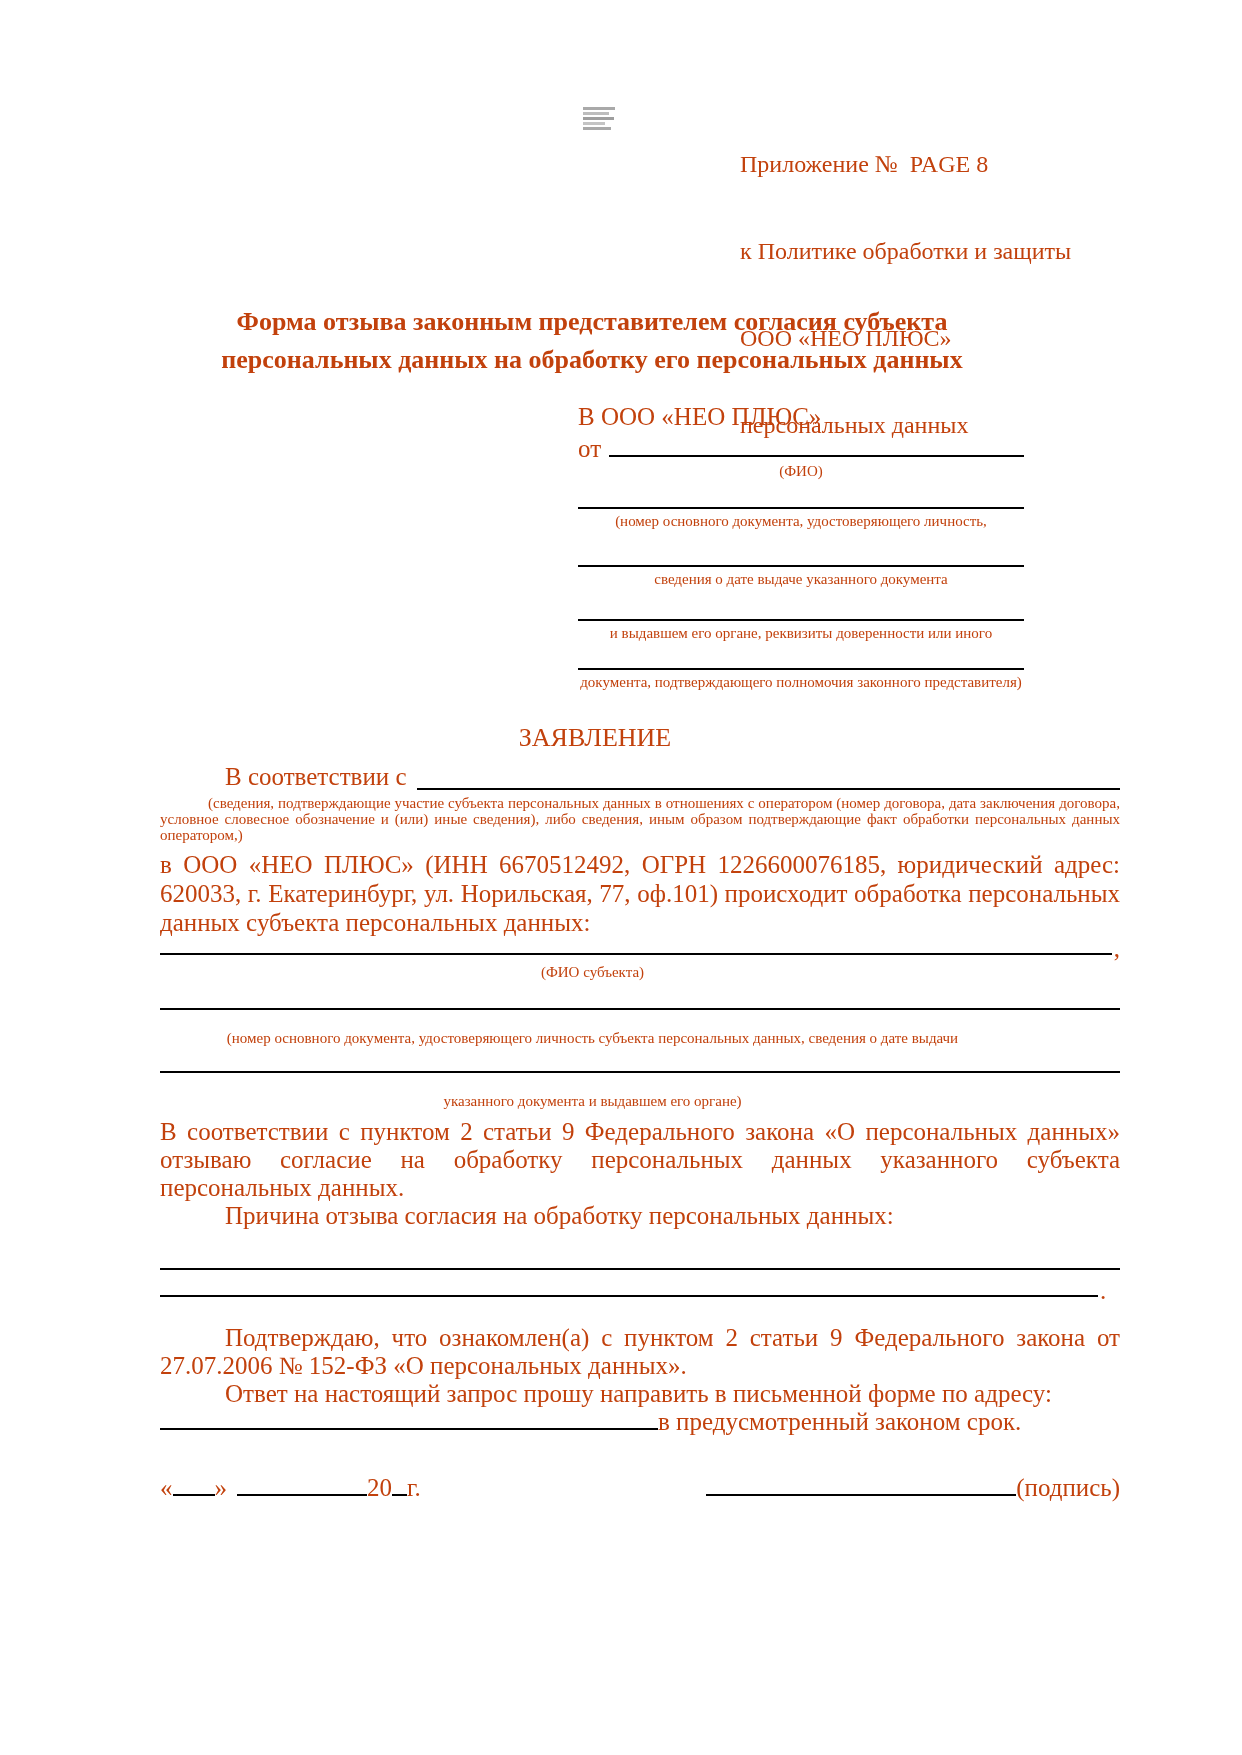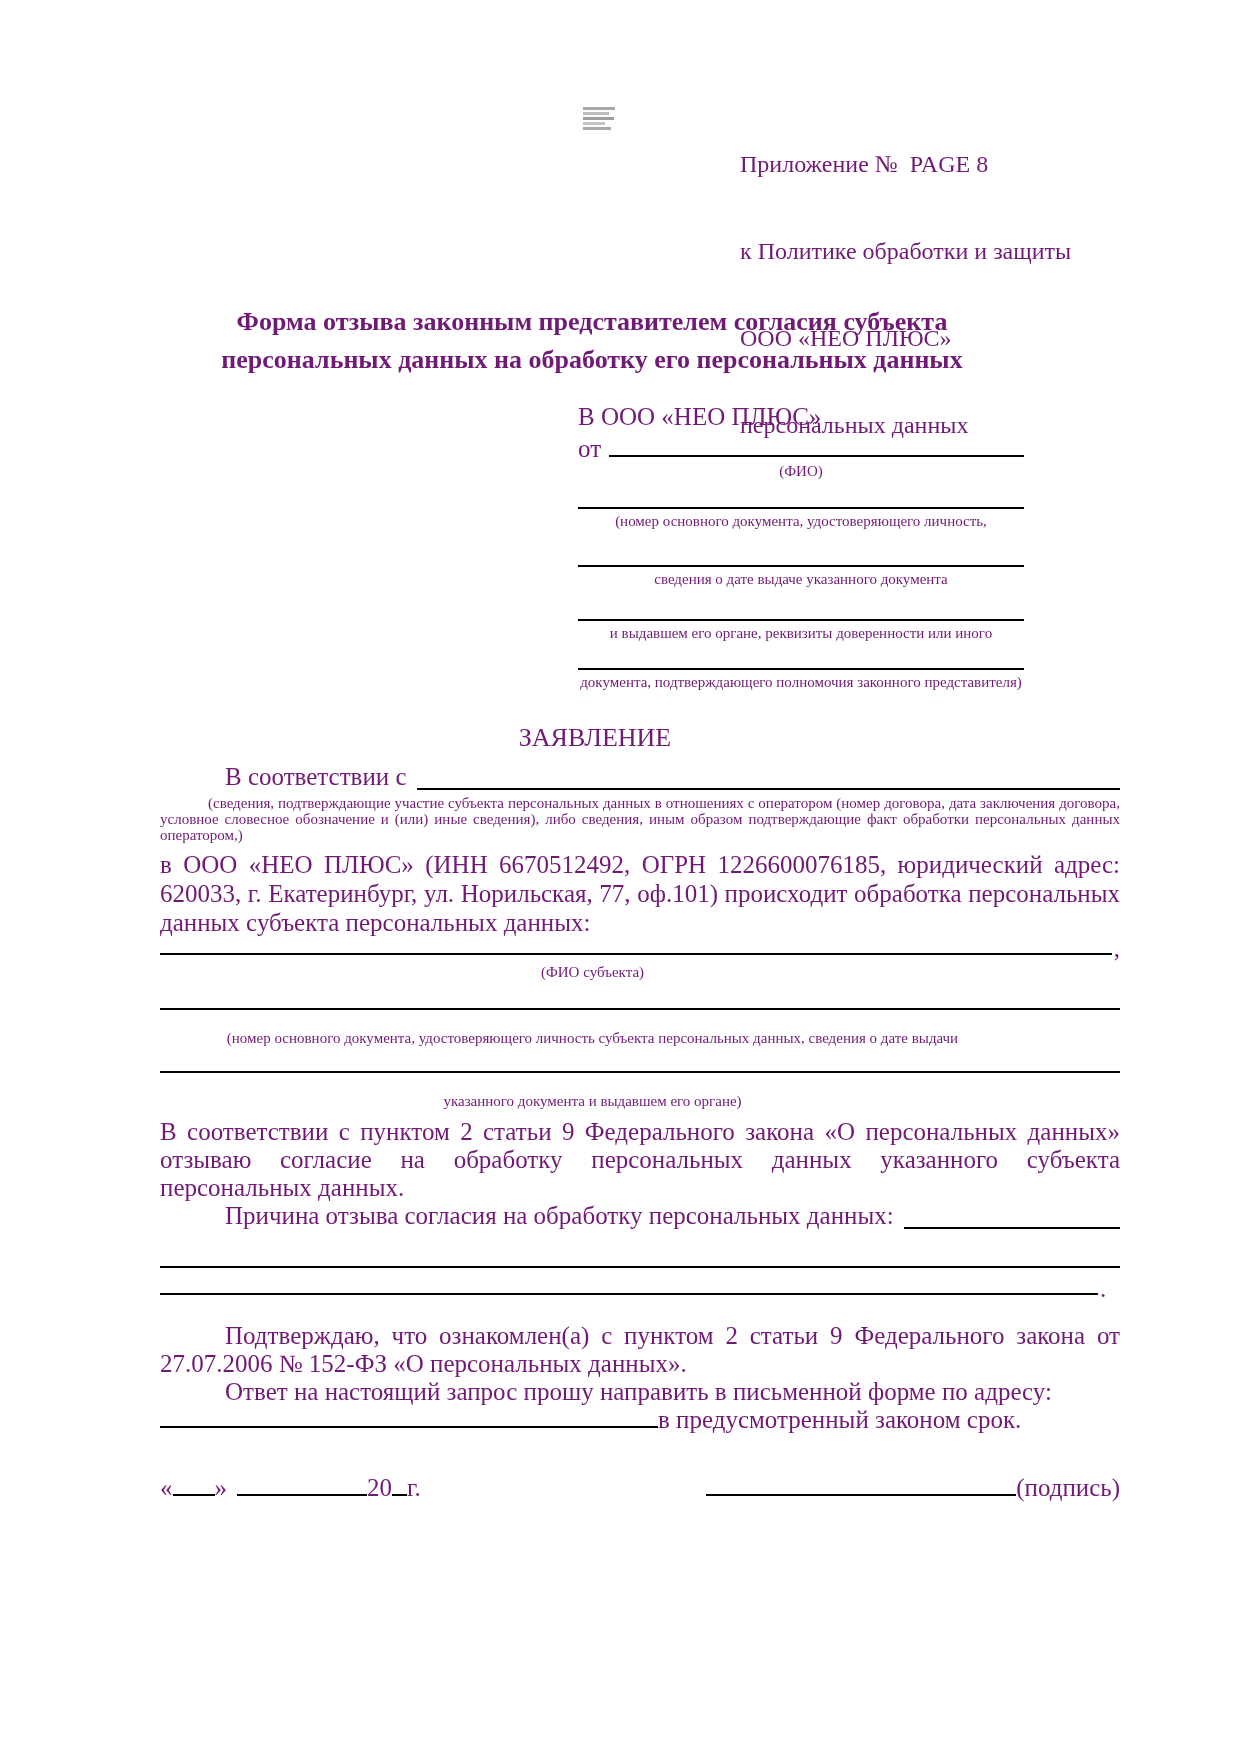--- a/index.html
+++ b/index.html
@@ -1,18 +1,18 @@
 <!DOCTYPE html>
 <html lang="ru"><head>
 <meta charset="utf-8">
 <style>
   html,body { margin:0; padding:0; background:#ffffff; }
   .page {
     position:relative; width:1242px; height:1755px;
-    background:#ffffff; color:#701a75;
+    background:#ffffff; color:#c2410c;
     font-family:"Liberation Serif", serif;
     overflow:hidden;
   }
 
   
   .doc-icon { position:absolute; left:583px; top:107px; width:32px; }
   .doc-icon .bar { height:3px; margin-bottom:2px; background:#a9a9a9; }
   .doc-icon .bar:nth-child(2){ width:26px; background:#bdbdbd; }
   .doc-icon .bar:nth-child(3){ width:31px; background:#9e9e9e; }
   .doc-icon .bar:nth-child(4){ width:22px; background:#c4c4c4; }
@@ -70,21 +70,21 @@
   }
   .cap-fio { margin-top:8px; }
   .cap-mid { margin-top:19px; }
 
   .uline { border-bottom:2px solid #000; }
   .u-doc1 { height:27px; } .u-doc2 { height:24px; }
   .u-full1 { height:36px; }
   .r-period { margin-top:0; }
   .r-period .fill { height:25px; flex:0 0 938px; }
 
-  .reason-row { display:flex; align-items:center; line-height:28px; }
+  .reason-row { display:flex; align-items:flex-start; line-height:28px;flex-direction:column; }
   .reason-row .rlabel { margin-left:65px; white-space:nowrap; }
   .reason-row .fill { flex:1; border-bottom:2px solid #000; height:24px; margin-left:10px; }
 
   .reply-line { margin-top:0; line-height:28px; }
   .blank { display:inline-block; border-bottom:2px solid #000; height:20px; }
   .w-addr { width:498px; }
 
   .footer {
     position:absolute; left:160px; top:1474px; width:960px;
     display:flex; justify-content:space-between; align-items:baseline;

